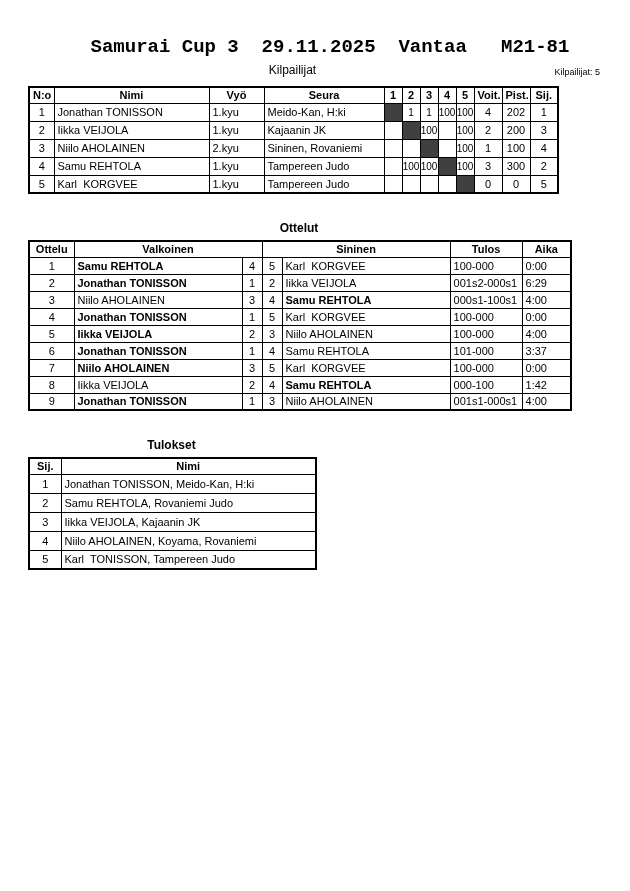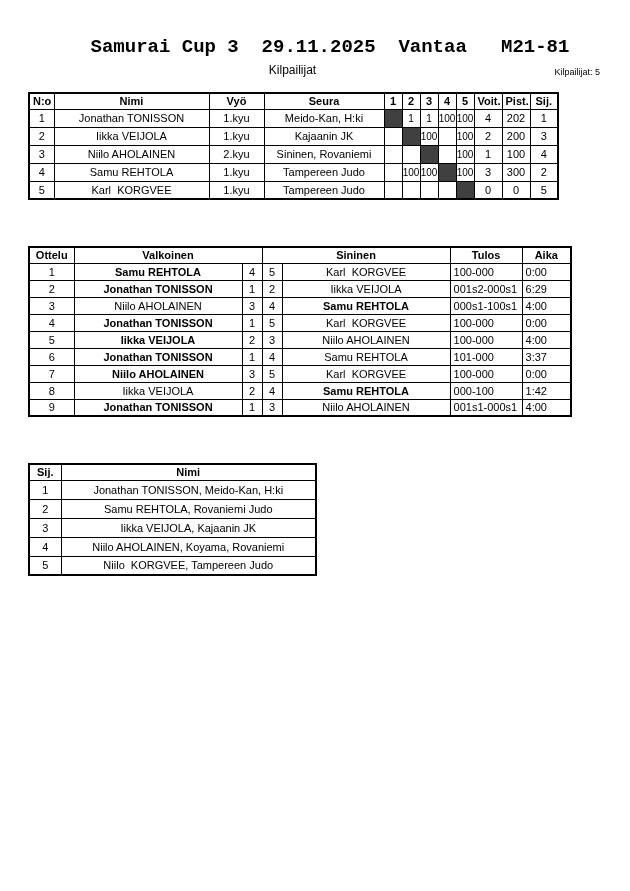--- a/index.html
+++ b/index.html
@@ -18,38 +18,38 @@
   .count { position: absolute; top: 67px; right: 30px; font-size: 9px; }
   .h-ottelut {
     position: absolute; top: 221px; left: 28px; width: 542px;
     text-align: center; font-weight: bold; font-size: 12px;
   }
   .h-tulokset {
     position: absolute; top: 438px; left: 28px; width: 287px;
     text-align: center; font-weight: bold; font-size: 12px;
   }
 
-  table { border-collapse: collapse; table-layout: fixed; background: #fff; border: 2px solid #000; margin-top: 6px; }
+  table { border-collapse: collapse; table-layout: fixed; background: #fff; border: 2px solid #000; }
   th, td {
     border: 1px solid #000; font-size: 11px; padding: 0 3px;
     white-space: pre; overflow: hidden; vertical-align: middle;
   }
   th { font-weight: bold; text-align: center; }
 
   .t1 { position: absolute; top: 86px;  left: 28px; width: 529px; }
   .t2 { position: absolute; top: 240px; left: 28px; width: 542px; border-radius: 13px; }
   .t3 { position: absolute; top: 457px; left: 28px; width: 287px; }
 
   .t1 th, .t1 td { height: 18px; }
   .t2 th, .t2 td { height: 17px; }
   .t3 th, .t3 td { height: 19px; }
   .t1 thead th, .t2 thead th, .t3 thead th { height: 16px; }
 
   .c { text-align: center; padding: 0 1px; }
-  .l { text-align: center; }
+  .l { text-align: left; }
   .r { text-align: left; }
   .b { font-weight: bold; }
   .sc { text-align: center; padding: 0; font-size: 10px; }
   .dark { background: var(--dark-cell, #404040); }
 </style>
 </head>
 <body>
 
 <div class="page">
 
@@ -156,20 +156,21 @@
           <td class="sc"></td>
           <td class="sc"></td>
           <td class="sc dark"></td>
           <td class="c">0</td>
           <td class="c">0</td>
           <td class="c">5</td>
         </tr>
       </tbody>
   </table>
 
+  <div class="h-ottelut">Ottelut</div>
 
   <table class="t2">
     <colgroup>
       <col style="width:45px">
         <col style="width:168px">
         <col style="width:20px">
         <col style="width:20px">
       <col style="width:168px">
         <col style="width:72px">
         <col style="width:49px">
@@ -261,20 +262,21 @@
           <td class="l b">Jonathan TONISSON</td>
           <td class="c">1</td>
           <td class="c">3</td>
           <td class="l">Niilo AHOLAINEN</td>
           <td class="r">001s1-000s1</td>
           <td class="r">4:00</td>
         </tr>
       </tbody>
   </table>
 
+  <div class="h-tulokset">Tulokset</div>
 
   <table class="t3">
     <colgroup>
       <col style="width:32px">
         <col style="width:255px">
     </colgroup>
     <thead>
       <tr>
         <th>Sij.</th>
         <th>Nimi</th>
@@ -292,18 +294,18 @@
         <tr>
           <td class="c">3</td>
           <td class="l">Iikka VEIJOLA, Kajaanin JK</td>
         </tr>
         <tr>
           <td class="c">4</td>
           <td class="l">Niilo AHOLAINEN, Koyama, Rovaniemi</td>
         </tr>
         <tr>
           <td class="c">5</td>
-          <td class="l">Niilo  KORGVEE, Tampereen Judo</td>
+          <td class="l">Karl  TONISSON, Tampereen Judo</td>
         </tr>
       </tbody>
   </table>
 
 </div>
 
 </body></html>

